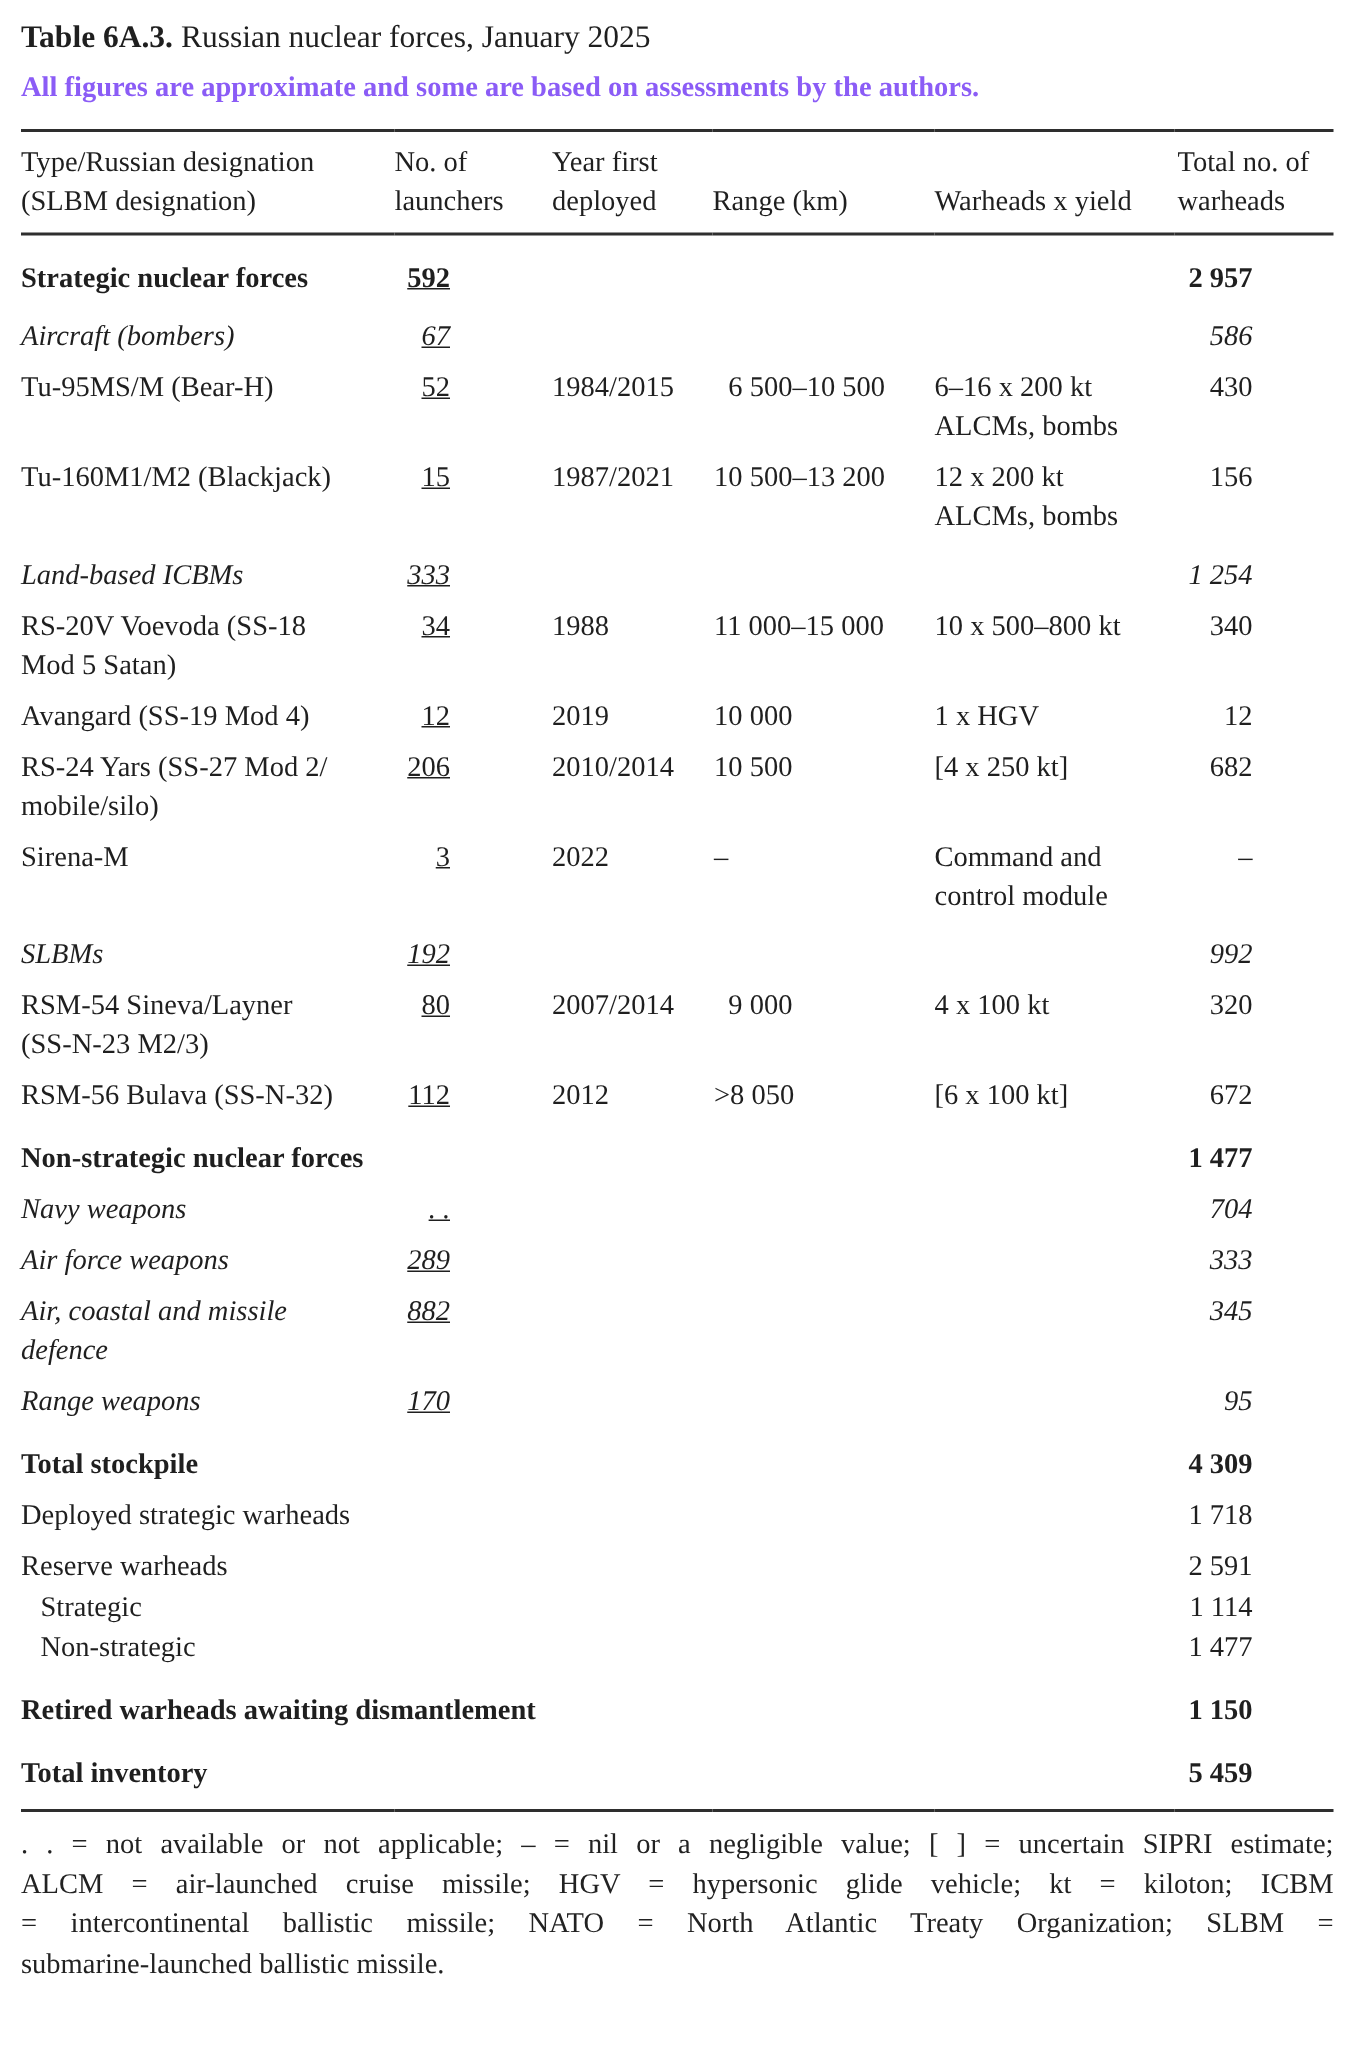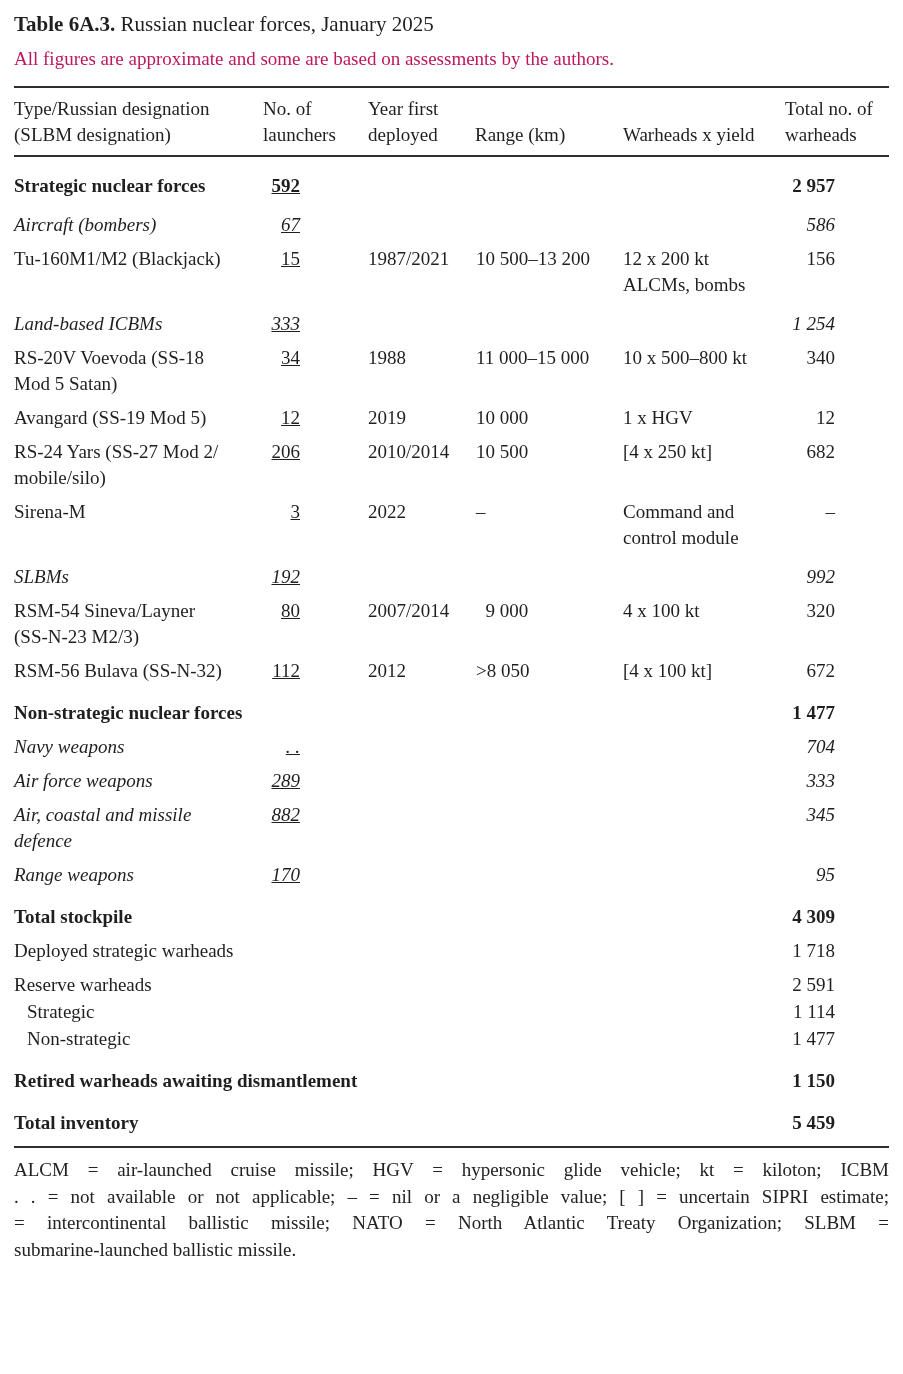--- a/index.html
+++ b/index.html
@@ -8,21 +8,21 @@
     width: 903px; height: 1374px;
     font-family: "Liberation Serif", "DejaVu Serif", serif;
     color: #1f1f1f;
     position: relative;
     overflow: hidden;
   }
   .page { padding: 8px 14px 0 14px; width: 903px; }
 
   .title { font-size: 21px; line-height: 28px; margin-top: 2px; }
   .title .t-bold { font-weight: bold; }
-  .subtitle { font-size: 19px; line-height: 24px; margin-top: 9px; color: #be185d; }
+  .subtitle { font-size: 19px; line-height: 24px; margin-top: 9px; color: #8b5cf6; font-weight: bold; }
 
   table.data {
     width: 875px;
     table-layout: fixed;
     border-collapse: collapse;
     margin-top: 15px;
     border-top: 2px solid #2e2e2e;
     border-bottom: 2px solid #2e2e2e;
     font-size: 19px;
     line-height: 26px;
@@ -120,20 +120,29 @@
         </tr>
         <tr class="sp-group st-italic">
           <td class="c-label">Aircraft (bombers)</td>
           <td class="c-launchers">67</td>
           <td class="c-year"></td>
           <td class="c-range"></td>
           <td class="c-warheads"></td>
           <td class="c-total">586</td>
         </tr>
         <tr class="sp-normal st-normal">
+          <td class="c-label">Tu-95MS/M (Bear-H)</td>
+          <td class="c-launchers">52</td>
+          <td class="c-year">1984/2015</td>
+          <td class="c-range"> 6 500–10 500</td>
+          <td class="c-warheads">6–16 x 200 kt
+ALCMs, bombs</td>
+          <td class="c-total">430</td>
+        </tr>
+        <tr class="sp-normal st-normal">
           <td class="c-label">Tu-160M1/M2 (Blackjack)</td>
           <td class="c-launchers">15</td>
           <td class="c-year">1987/2021</td>
           <td class="c-range">10 500–13 200</td>
           <td class="c-warheads">12 x 200 kt
 ALCMs, bombs</td>
           <td class="c-total">156</td>
         </tr>
         <tr class="sp-group st-italic">
           <td class="c-label">Land-based ICBMs</td>
@@ -146,21 +155,21 @@
         <tr class="sp-normal st-normal">
           <td class="c-label">RS-20V Voevoda (SS-18
 Mod 5 Satan)</td>
           <td class="c-launchers">34</td>
           <td class="c-year">1988</td>
           <td class="c-range">11 000–15 000</td>
           <td class="c-warheads">10 x 500–800 kt</td>
           <td class="c-total">340</td>
         </tr>
         <tr class="sp-normal st-normal">
-          <td class="c-label">Avangard (SS-19 Mod 5)</td>
+          <td class="c-label">Avangard (SS-19 Mod 4)</td>
           <td class="c-launchers">12</td>
           <td class="c-year">2019</td>
           <td class="c-range">10 000</td>
           <td class="c-warheads">1 x HGV</td>
           <td class="c-total">12</td>
         </tr>
         <tr class="sp-normal st-normal">
           <td class="c-label">RS-24 Yars (SS-27 Mod 2/
 mobile/silo)</td>
           <td class="c-launchers">206</td>
@@ -193,21 +202,21 @@
           <td class="c-year">2007/2014</td>
           <td class="c-range"> 9 000</td>
           <td class="c-warheads">4 x 100 kt</td>
           <td class="c-total">320</td>
         </tr>
         <tr class="sp-normal st-normal">
           <td class="c-label">RSM-56 Bulava (SS-N-32)</td>
           <td class="c-launchers">112</td>
           <td class="c-year">2012</td>
           <td class="c-range">&gt;8 050</td>
-          <td class="c-warheads">[4 x 100 kt]</td>
+          <td class="c-warheads">[6 x 100 kt]</td>
           <td class="c-total">672</td>
         </tr>
         <tr class="sp-section st-bold">
           <td class="c-label" colspan="5">Non-strategic nuclear forces</td>
           <td class="c-total">1 477</td>
         </tr>
         <tr class="sp-normal st-italic">
           <td class="c-label">Navy weapons</td>
           <td class="c-launchers">. .</td>
           <td class="c-year"></td>
@@ -265,19 +274,19 @@
           <td class="c-total">1 150</td>
         </tr>
         <tr class="sp-section st-bold last-row">
           <td class="c-label" colspan="5">Total inventory</td>
           <td class="c-total">5 459</td>
         </tr>
       </tbody>
   </table>
 
   <div class="footnote">
+    <div class="fline fjust">. . = not available or not applicable; – = nil or a negligible value; [ ] = uncertain SIPRI estimate;</div>
     <div class="fline fjust">ALCM = air-launched cruise missile; HGV = hypersonic glide vehicle; kt = kiloton; ICBM</div>
-    <div class="fline fjust">. . = not available or not applicable; – = nil or a negligible value; [ ] = uncertain SIPRI estimate;</div>
     <div class="fline fjust">= intercontinental ballistic missile; NATO = North Atlantic Treaty Organization; SLBM =</div>
     <div class="fline">submarine-launched ballistic missile.</div>
   </div>
 
 </div>
 
 </body></html>

